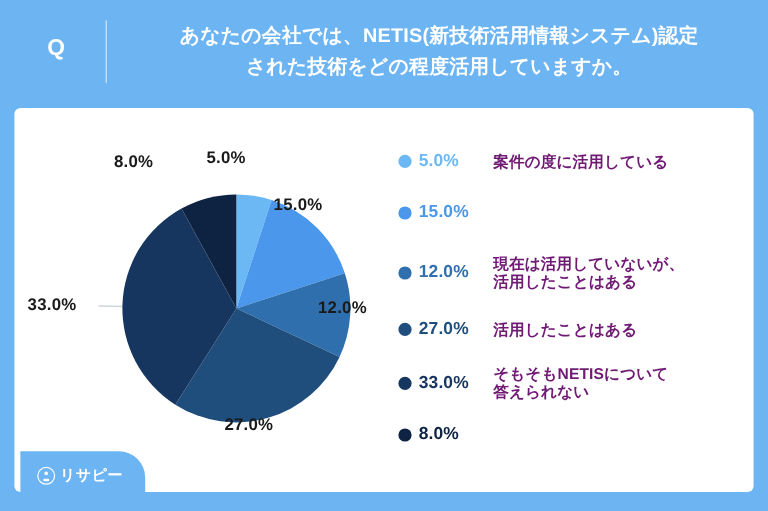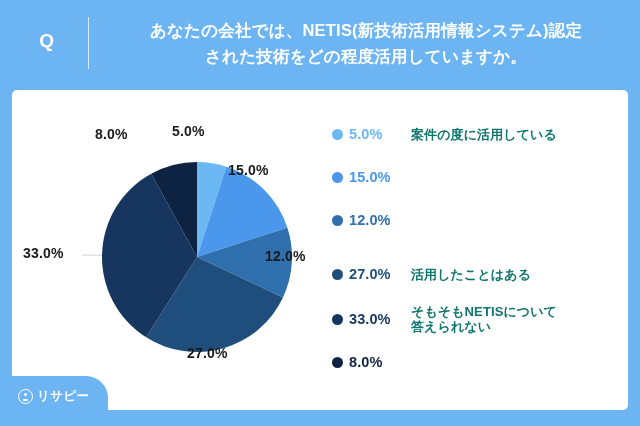--- a/index.html
+++ b/index.html
@@ -55,27 +55,27 @@
     position:absolute;left:0;display:flex;align-items:center;
   }
   .dot{
     width:11px;height:11px;border-radius:50%;flex:0 0 auto;margin-right:6px;
   }
   .pct{
     font-size:14.5px;font-weight:700;white-space:nowrap;
     width:62px;flex:0 0 auto;letter-spacing:.1px;
   }
   .lbl{
-    font-size:13px;font-weight:700;color:#0f766e;line-height:15px;
+    font-size:13px;font-weight:700;color:#701a75;line-height:15px;
     white-space:pre-line;letter-spacing:.1px;
   }
 
   
   .logo-tab{
-    position:absolute;left:4px;top:376px;width:104px;height:50px;
+    position:absolute;left:17px;top:376px;width:104px;height:50px;
     background:#6db4f2;border-top-right-radius:22px;
   }
   .logo-inner{
     position:absolute;left:14px;top:12px;display:flex;align-items:center;
   }
   .logo-icon{
     width:13px;height:13px;border:1.6px solid #ffffff;border-radius:50%;
     position:relative;margin-right:4px;flex:0 0 auto;
     display:flex;align-items:center;justify-content:center;
   }
@@ -139,20 +139,22 @@
           <span class="pct" style="color: rgb(108, 184, 245);">5.0%</span>
           <span class="lbl">案件の度に活用している</span>
         </div>
         <div class="legend-row" style="top: 43px;">
           <span class="dot" style="background: rgb(74, 151, 235);"></span>
           <span class="pct" style="color: rgb(74, 151, 235);">15.0%</span>
         </div>
         <div class="legend-row" style="top: 86px;">
           <span class="dot" style="background: rgb(47, 111, 173);"></span>
           <span class="pct" style="color: rgb(47, 111, 173);">12.0%</span>
+          <span class="lbl">現在は活用していないが、
+活用したことはある</span>
         </div>
         <div class="legend-row" style="top: 140px;">
           <span class="dot" style="background: rgb(31, 78, 125);"></span>
           <span class="pct" style="color: rgb(31, 78, 125);">27.0%</span>
           <span class="lbl">活用したことはある</span>
         </div>
         <div class="legend-row" style="top: 178px;">
           <span class="dot" style="background: rgb(22, 54, 95);"></span>
           <span class="pct" style="color: rgb(22, 54, 95);">33.0%</span>
           <span class="lbl">そもそもNETISについて

